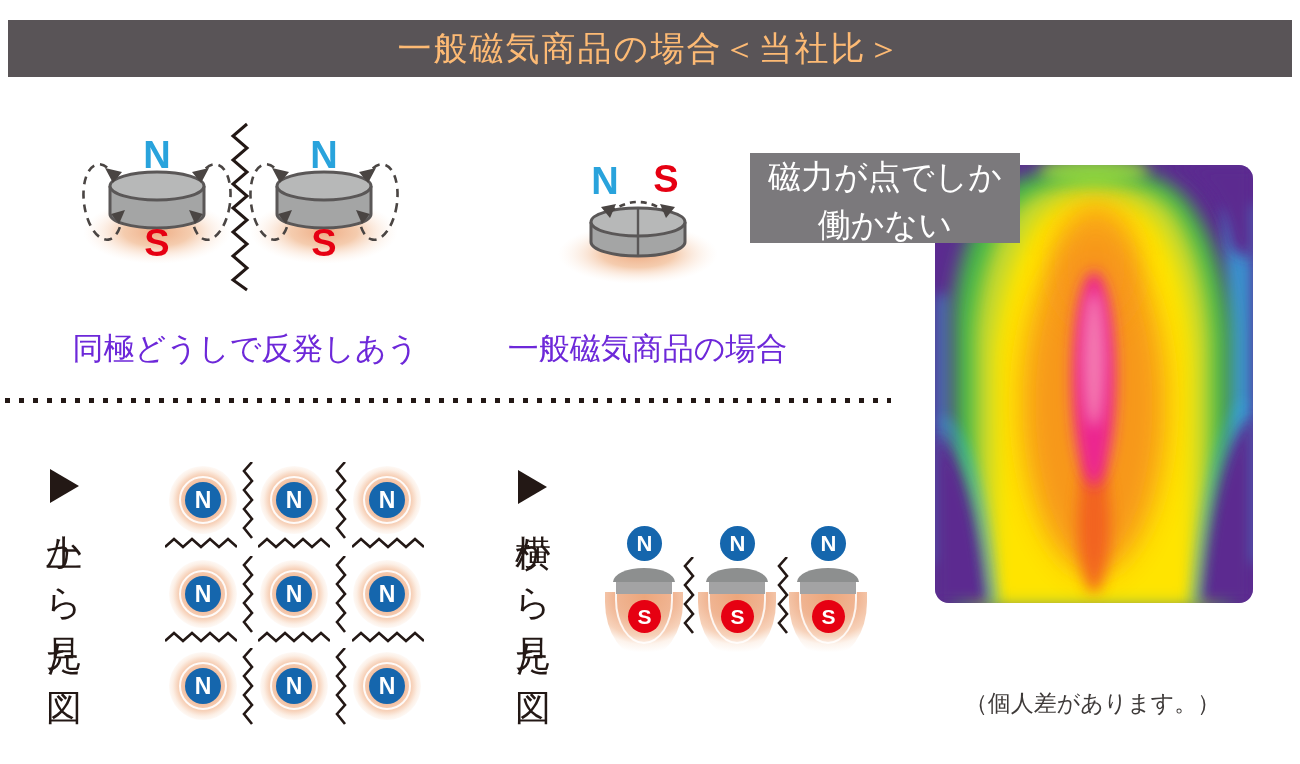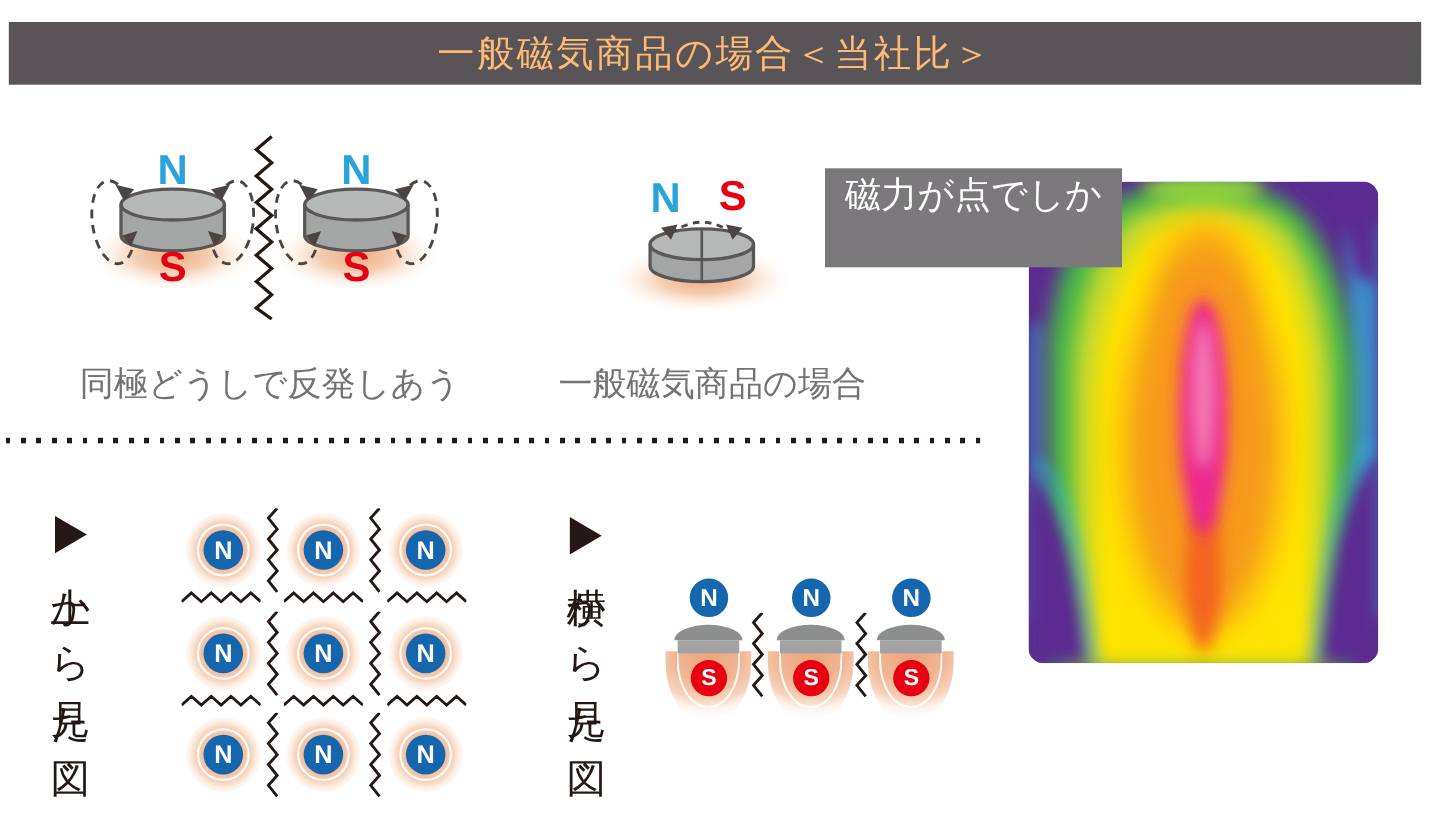--- a/index.html
+++ b/index.html
@@ -9,21 +9,21 @@
   .abs{position:absolute;}
 
   .header-bar{left:8px;top:20px;width:1284px;height:57px;background:#595457;
     display:flex;align-items:center;justify-content:center;}
   .header-bar .t{color:#fdba74;font-size:34px;letter-spacing:2px;}
 
   .pole-letter{font-weight:bold;font-size:38px;width:40px;text-align:center;line-height:1;}
   .n-text{color:#29a3dc;}
   .s-text{color:#e60012;}
 
-  .caption{font-size:31px;color:#737373;text-align:center;white-space:nowrap;}
+  .caption{font-size:31px;color:#6d28d9;text-align:center;white-space:nowrap;}
 
   .callout{left:750px;top:139px;width:270px;height:90px;background:#7b797c;
     display:flex;flex-direction:column;align-items:center;justify-content:space-between;z-index:5;margin-top:14px;}
   .callout .line{color:#ffffff;font-size:33px;line-height:1.45;white-space:nowrap;}
 
   .thermal-wrap{left:935px;top:165px;width:318px;height:438px;border-radius:14px;overflow:hidden;z-index:2;}
   .thermal-caption{color:#3e3a39;font-size:23px;text-align:center;white-space:nowrap;}
 
   .dotted-divider{left:5px;top:398px;width:886px;height:5px;
     background:repeating-linear-gradient(90deg,#231815 0 4.5px,transparent 4.5px 14px);}
@@ -124,20 +124,21 @@
         <path d="M122,17 L107,14 L113,28 Z"></path>
     </g>
   </svg>
   <div class="abs pole-letter n-text" style="left:585px;top:162px">N</div>
   <div class="abs pole-letter s-text" style="left:646px;top:160px">S</div>
 
   <div class="abs caption" style="left:490px;top:328px;width:315px">一般磁気商品の場合</div>
 
   <div class="abs callout">
     <div class="line">磁力が点でしか</div>
+    <div class="line">働かない</div>
   </div>
 
   <div class="abs thermal-wrap">
     <svg width="318" height="438" viewBox="0 0 320 440" preserveAspectRatio="none">
       <defs>
         <filter id="tb1" x="-30%" y="-30%" width="160%" height="160%">
             <feGaussianBlur stdDeviation="9"></feGaussianBlur>
           </filter>
         <filter id="tb2" x="-40%" y="-40%" width="180%" height="180%">
             <feGaussianBlur stdDeviation="14"></feGaussianBlur>
@@ -159,20 +160,21 @@
       <ellipse cx="160" cy="195" rx="11" ry="68" fill="#f584b5" opacity="0.9" filter="url(#tb3)"></ellipse>
       <path d="M0,270 Q40,300 55,440 L0,440 Z" fill="#5b2b90" filter="url(#tb3)"></path>
       <path d="M320,250 Q280,285 265,440 L320,440 Z" fill="#5b2b90" filter="url(#tb3)"></path>
       <path d="M8,255 Q45,290 58,440" stroke="#2fb9e9" stroke-width="8" fill="none" opacity="0.65" filter="url(#tb3)"></path>
       <path d="M312,240 Q275,280 262,440" stroke="#2fb9e9" stroke-width="8" fill="none" opacity="0.55" filter="url(#tb3)"></path>
       <path d="M0,0 L60,0 Q20,14 8,60 L0,70 Z" fill="#5b2b90" filter="url(#tb3)"></path>
       <path d="M320,0 L240,0 Q288,16 298,85 L320,95 Z" fill="#5b2b90" filter="url(#tb3)"></path>
       <ellipse cx="160" cy="6" rx="55" ry="14" fill="#9ade3a" opacity="0.8" filter="url(#tb3)"></ellipse>
     </svg>
   </div>
+  <div class="abs thermal-caption" style="left:925px;top:688px;width:335px">（個人差があります。）</div>
 
   <div class="abs dotted-divider"></div>
 
   <div class="abs tri" style="left:50px;top:469px"></div>
   <div class="abs vlabel" style="left:46px;top:506px">上から見た図</div>
 
   <div class="abs cell" style="left:169px;top:466px">
       <div class="cell-glow"></div>
       <div class="cell-ring"></div>
       <div class="badge badge-n">N</div>

